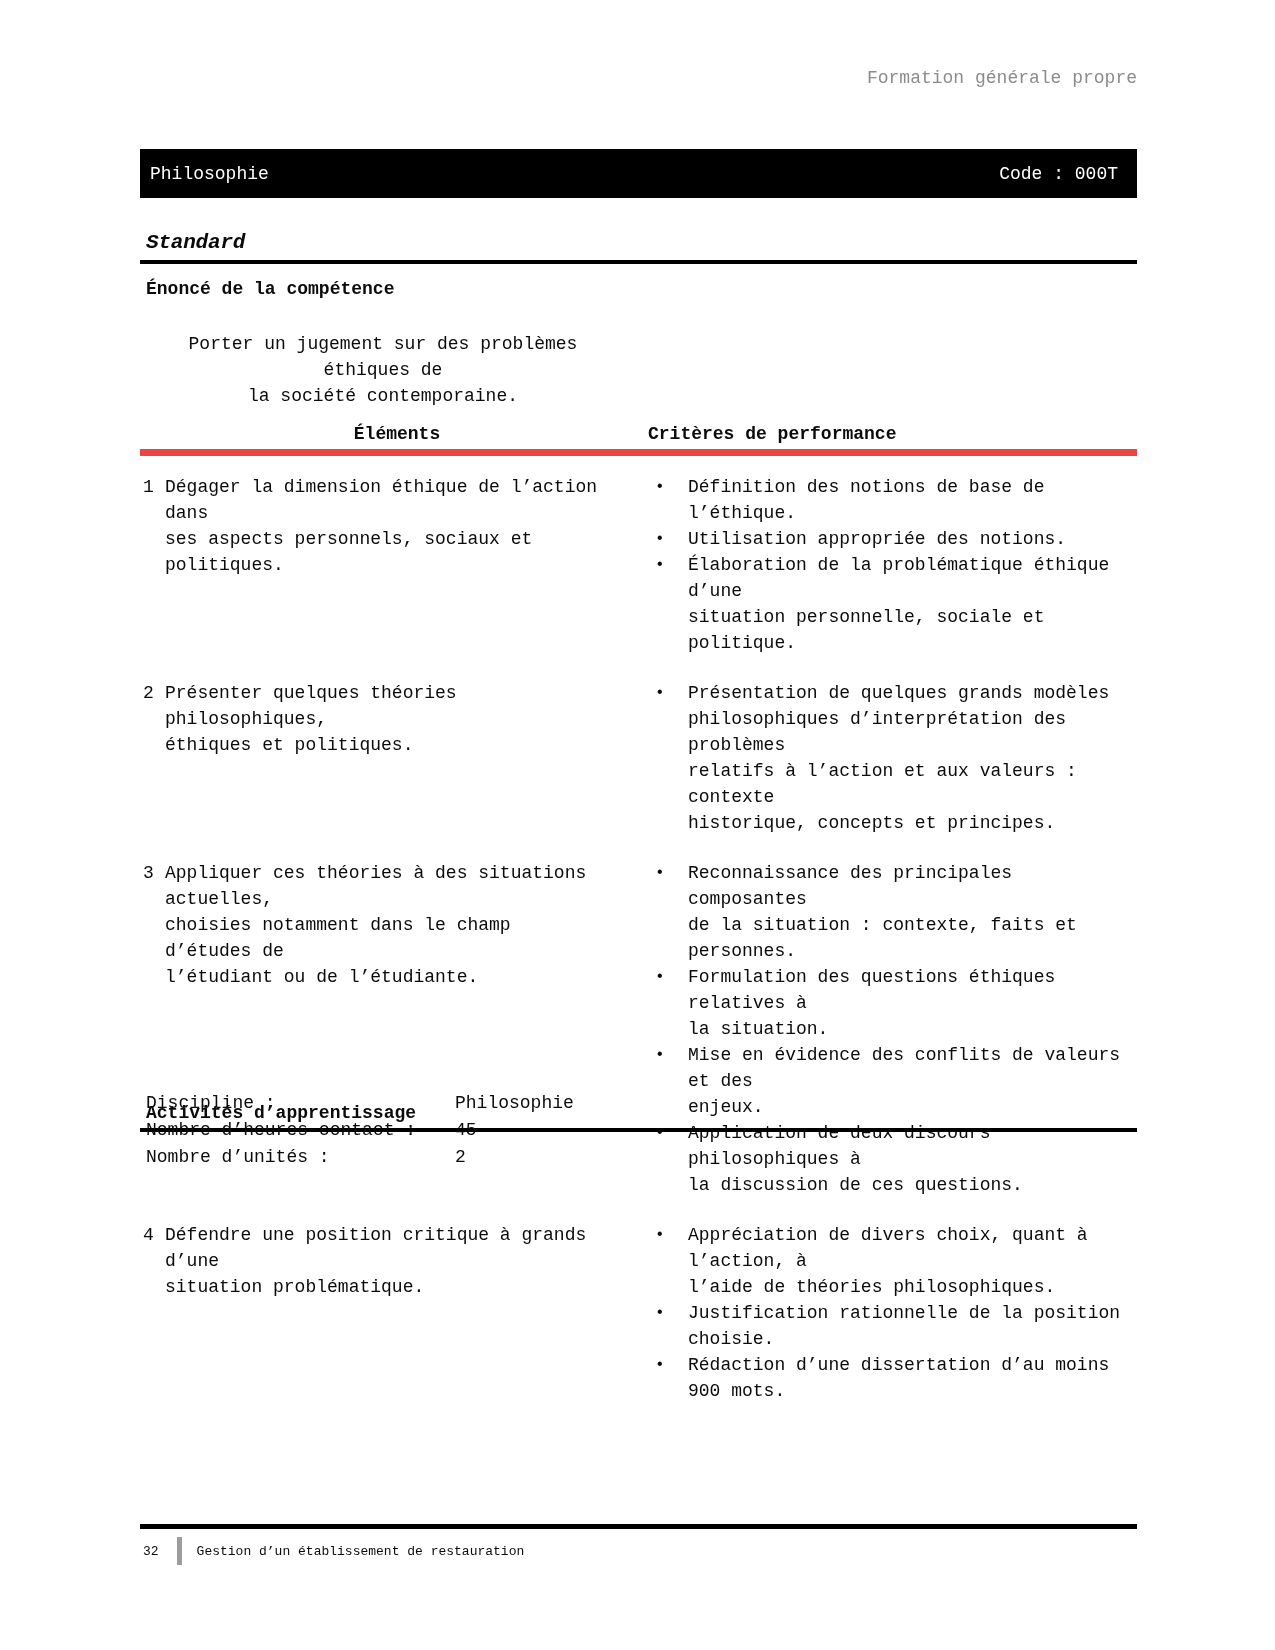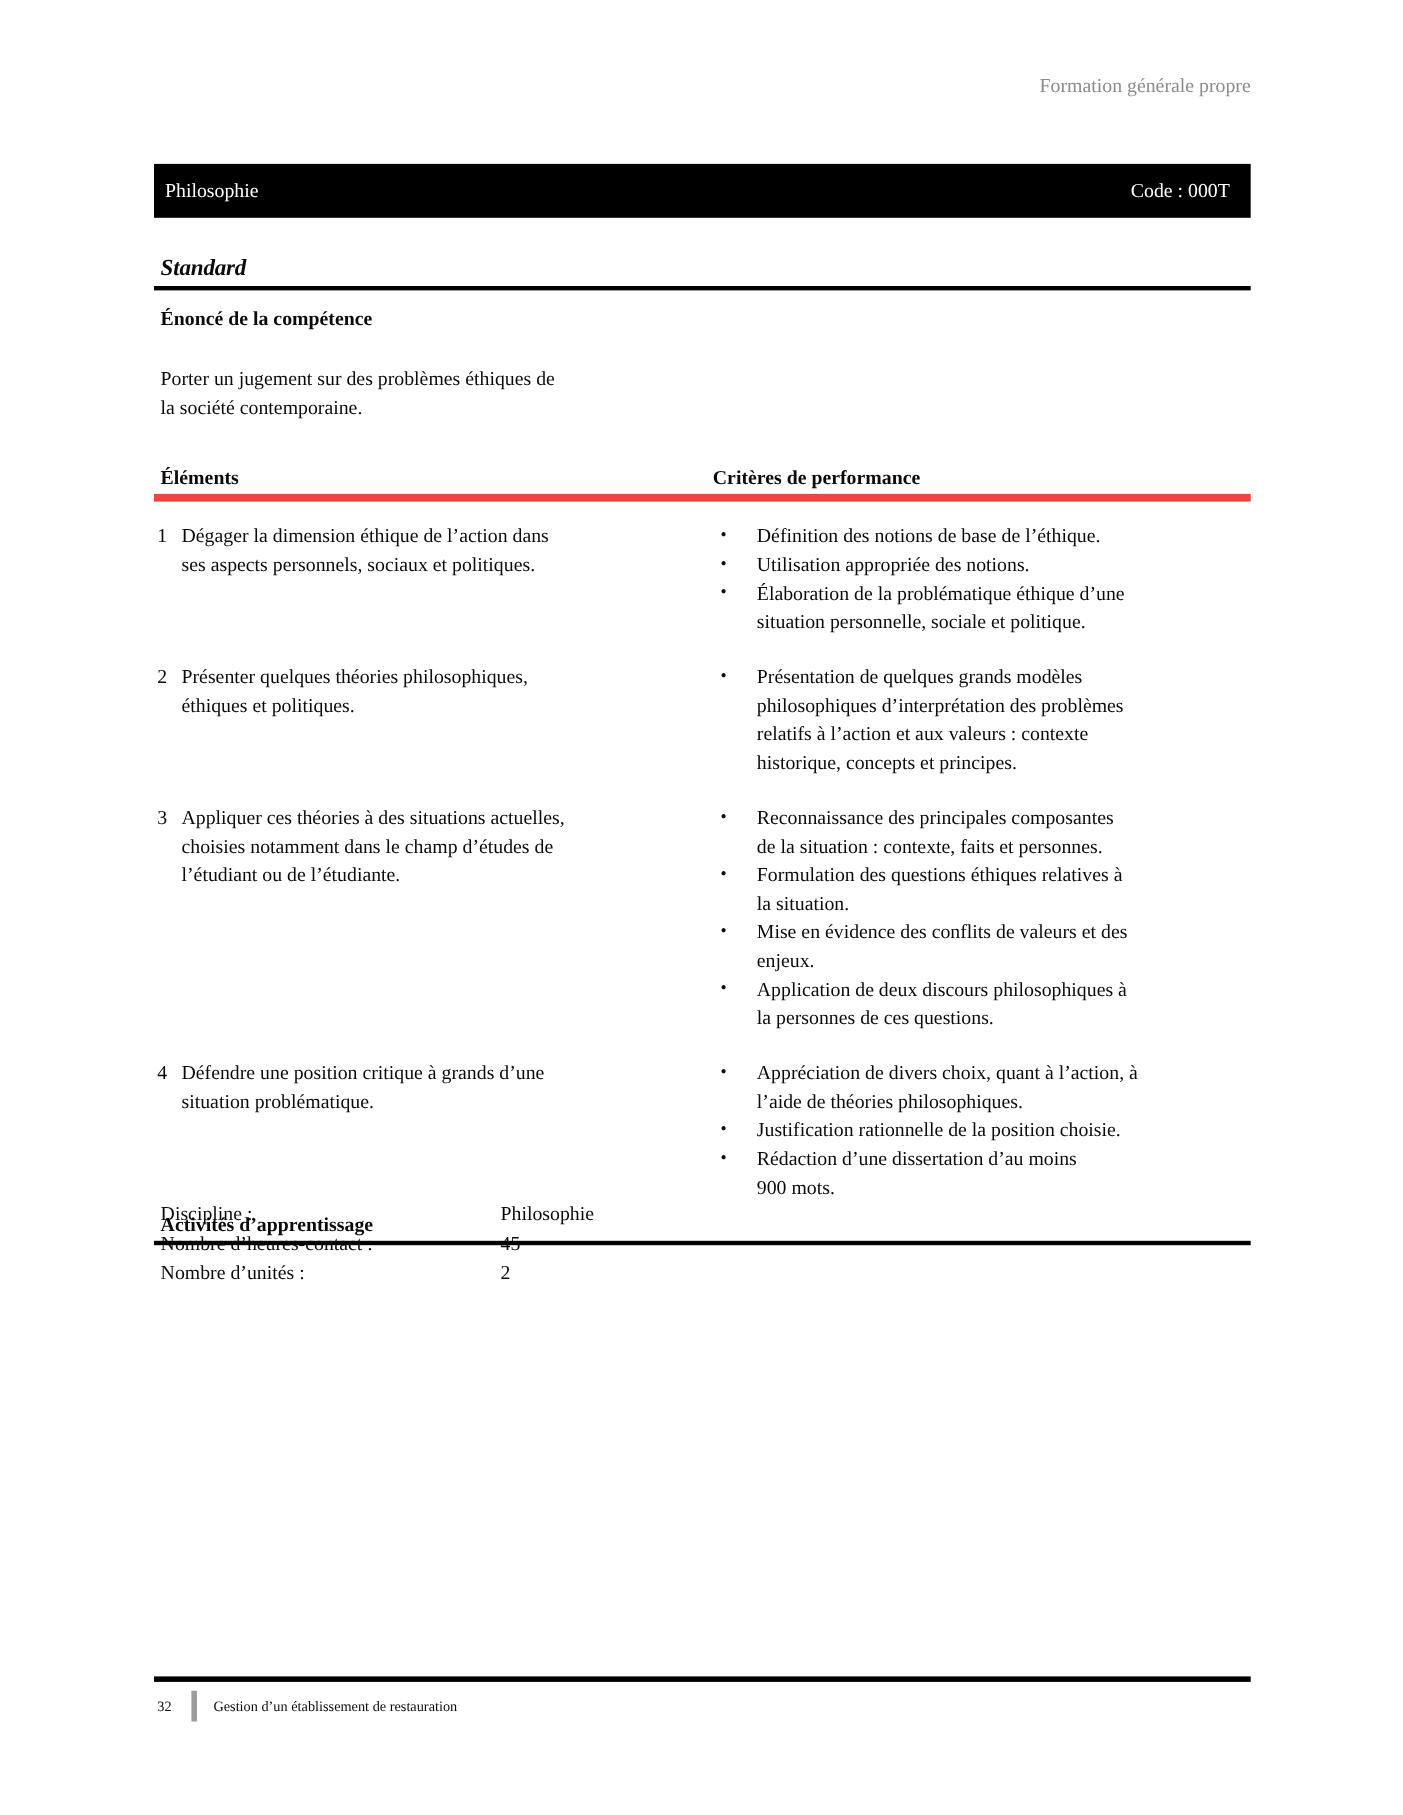--- a/index.html
+++ b/index.html
@@ -1,26 +1,26 @@
 <!DOCTYPE html>
 <html style="--bar-bg: #000000; --header-gray: #8b8b8b; --footer-bar: #9c9c9c;"><head>
 <meta charset="utf-8">
 <style>
   html, body { margin: 0; padding: 0; background: #ffffff; }
   .page {
     position: relative;
     width: 1204px;
     height: 1650px;
     background: #ffffff;
-    font-family: Liberation Serif, serif;
+    font-family: Liberation Mono, monospace;
     color: #0b0b0b;
     overflow: hidden;
   }
   .pre { white-space: pre-line; }
-  .indent { padding-left: 6px; box-sizing: border-box; }
+  .indent { padding-left: 6px; box-sizing: border-box; text-align: center; }
 
   .header-right {
     position: absolute;
     top: 66px;
     left: 140px;
     width: 997px;
     text-align: right;
     font-size: 18px;
     color: var(--header-gray, #8b8b8b);
     line-height: 24px;
@@ -241,21 +241,21 @@
 la situation.</span>
           </div>
           <div class="crit">
             <span class="bullet">•</span>
             <span class="crit-text pre">Mise en évidence des conflits de valeurs et des
 enjeux.</span>
           </div>
           <div class="crit">
             <span class="bullet">•</span>
             <span class="crit-text pre">Application de deux discours philosophiques à
-la personnes de ces questions.</span>
+la discussion de ces questions.</span>
           </div>
         </div>
       </div>
       <div class="row">
         <div class="row-left">
           <span class="row-num">4</span>
           <span class="row-text pre">Défendre une position critique à grands d’une
 situation problématique.</span>
         </div>
         <div class="row-right">

